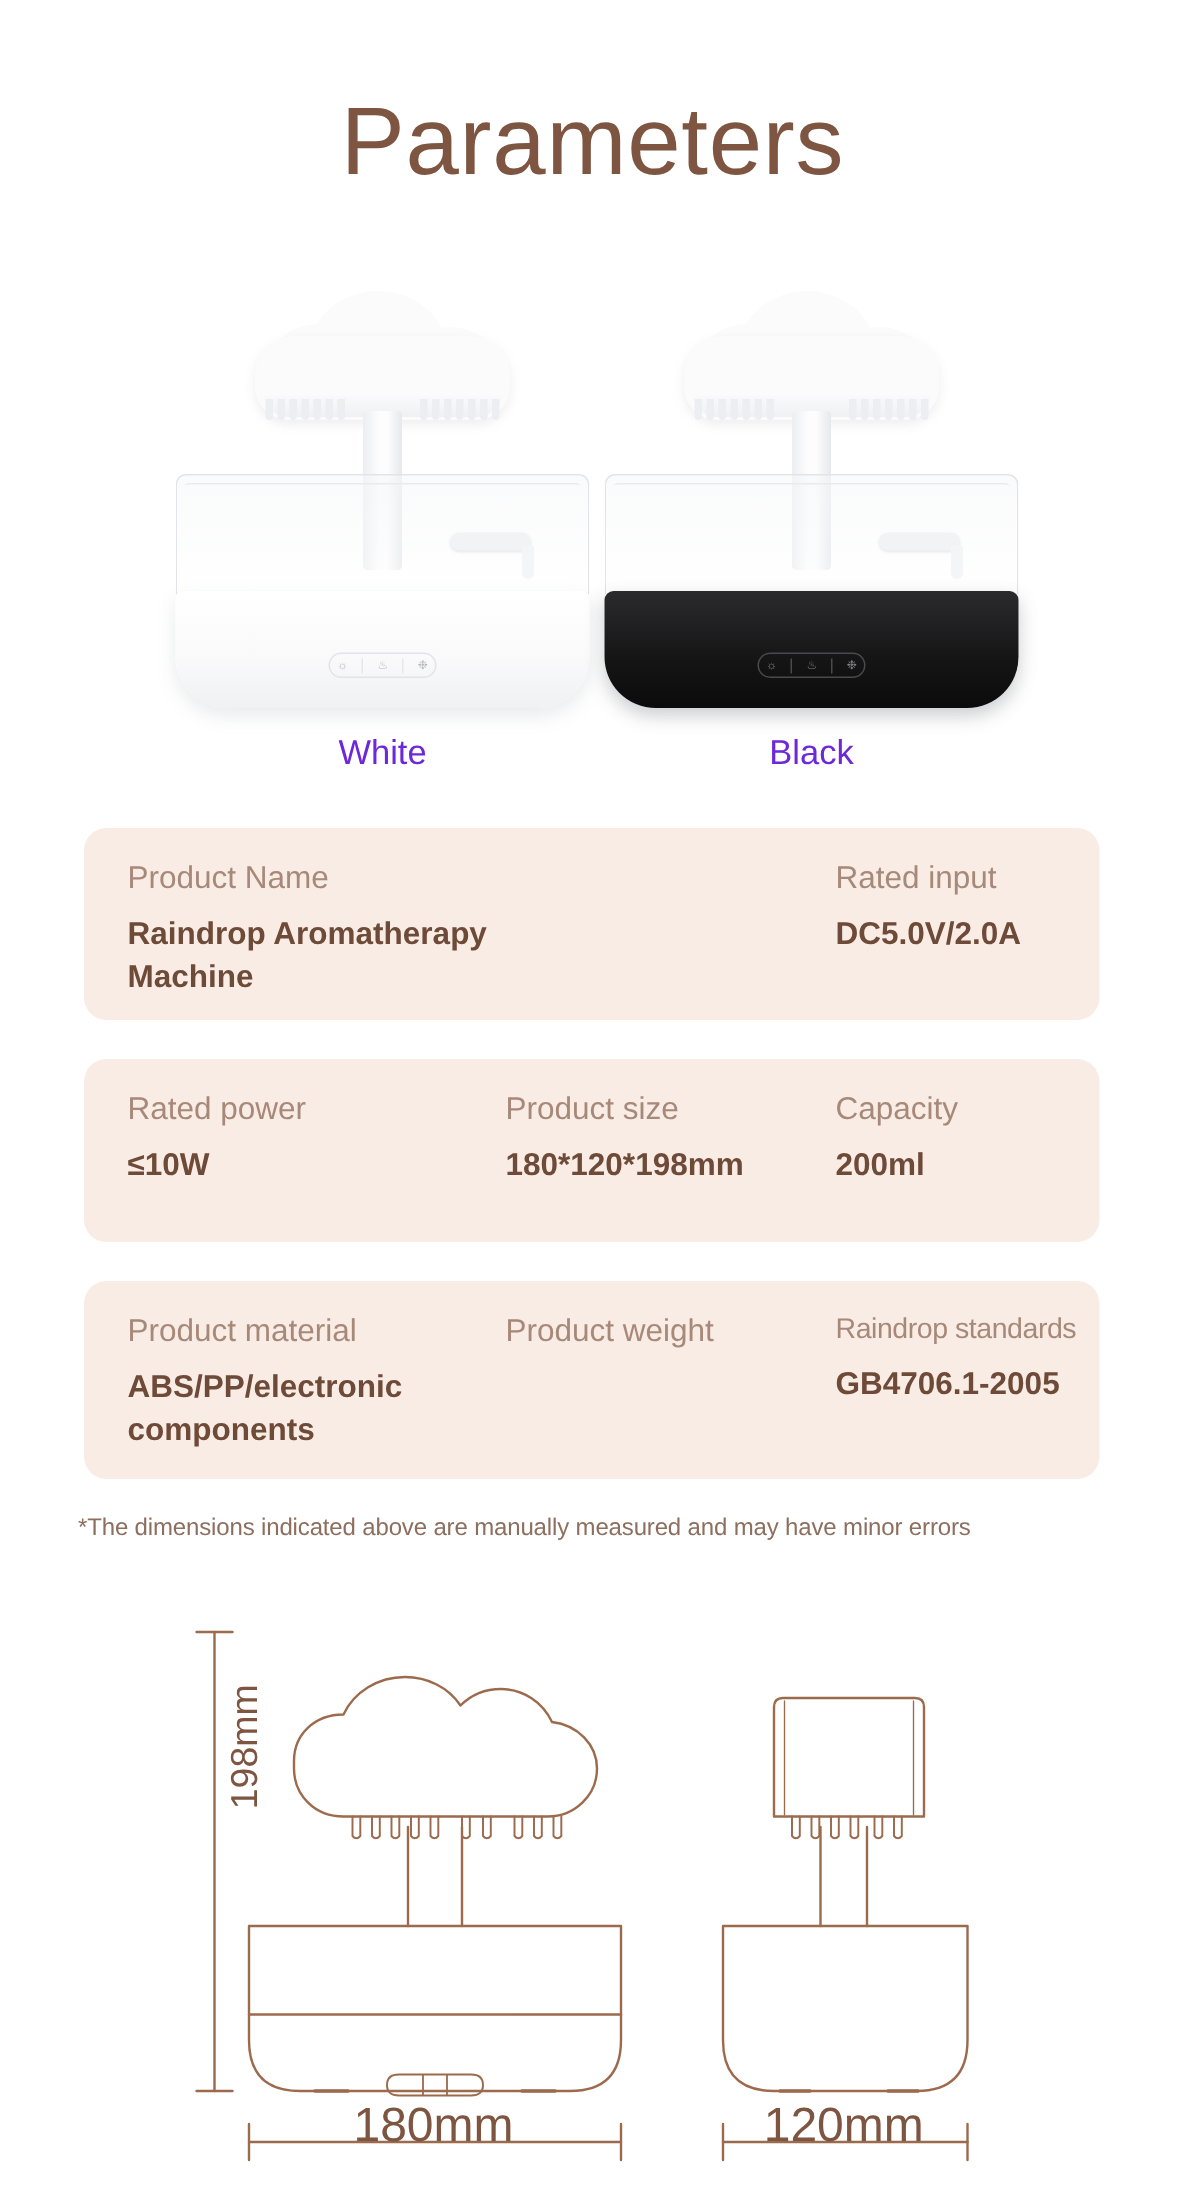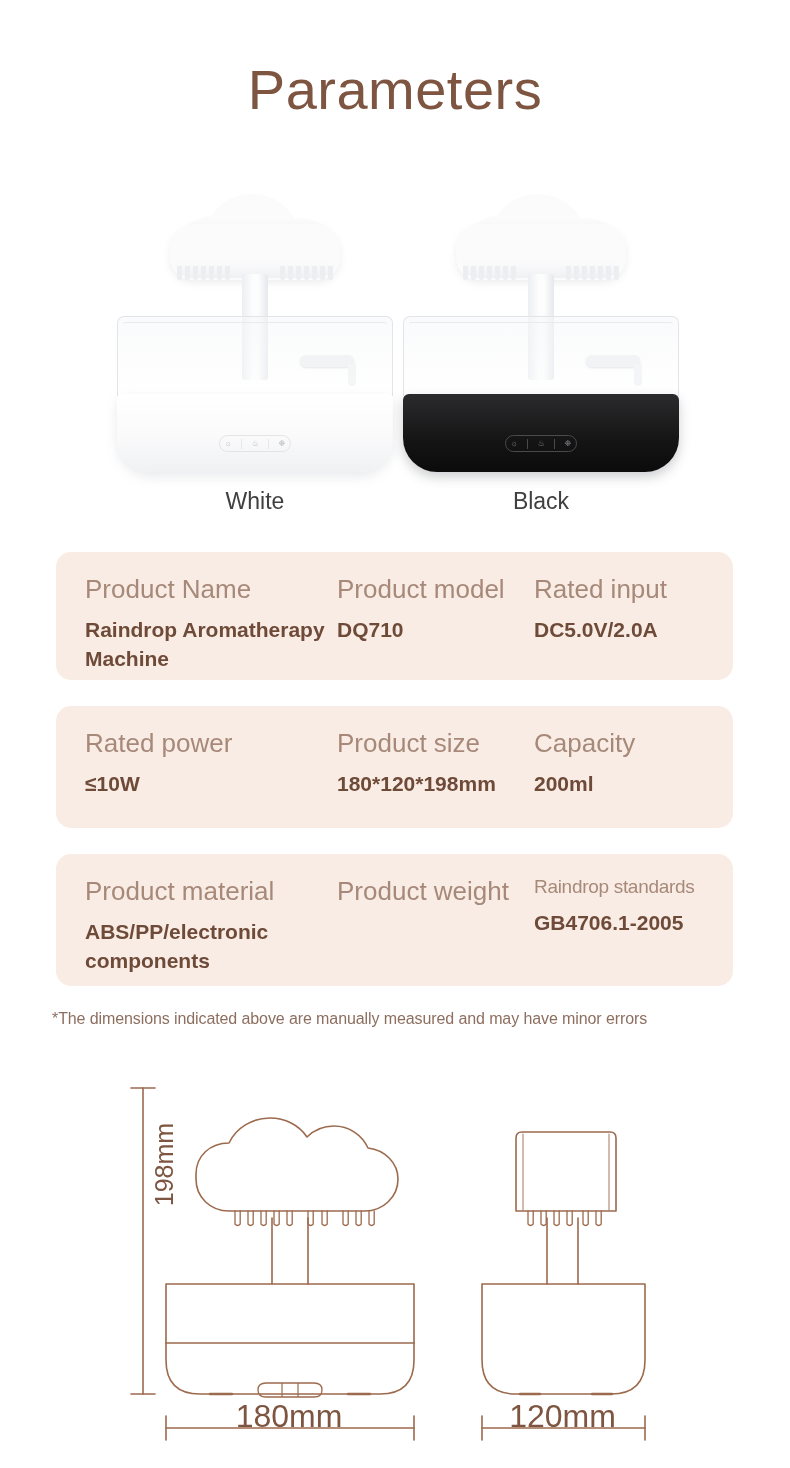--- a/index.html
+++ b/index.html
@@ -6,21 +6,21 @@
   html, body { background:#ffffff; }
   body {
     width:790px; height:1468px; position:relative; overflow:hidden;
     font-family:"Liberation Sans", sans-serif;
     -webkit-font-smoothing:antialiased;
   }
 
   
   .page-title{
     position:absolute; left:0; top:62px; width:790px;
-    text-align:center; font-size:56px; letter-spacing:0.5px;
+    text-align:center; font-size:64px; letter-spacing:0.5px;
     color:#7d5541; font-weight:400; line-height:1;
   }
 
   
   .showcase{ position:absolute; left:0; top:186px; width:790px; height:345px; }
   .product{ position:absolute; top:0; width:300px; height:300px; }
   .product.white-unit{ left:105px; }
   .product.black-unit{ left:391px; }
 
   
@@ -101,41 +101,41 @@
   .ctrl.on-dark{ border:1px solid #4a4a4d; }
   .ctrl .ic{ font-size:8px; line-height:1; }
   .ctrl.on-light .ic{ color:#b9bbc1; }
   .ctrl.on-dark .ic{ color:#7e8085; }
   .ctrl .sep{ width:1px; height:10px; }
   .ctrl.on-light .sep{ background:#e6e7eb; }
   .ctrl.on-dark .sep{ background:#4a4a4d; }
 
   .swatch-label{
     position:absolute; top:302px; width:300px; text-align:center;
-    font-size:23px; color:#404040;
+    font-size:23px; color:#6d28d9;
   }
   .white-unit .swatch-label, .black-unit .swatch-label{ left:0; }
 
   
   .spec-card{
     position:absolute; left:56px; width:677px;
     background:#f9ece4; border-radius:15px;
     padding:20px 0 20px 0;
   }
   .spec-card.c0{ top:552px; height:128px; }
   .spec-card.c1{ top:706px; height:122px; }
   .spec-card.c2{ top:854px; height:132px; }
 
   .spec-cell{ position:absolute; top:20px; }
   .spec-cell.col0{ left:29px; width:252px; }
   .spec-cell.col1{ left:281px; width:220px; }
-  .spec-cell.col2{ left:478px; width:170px; }
+  .spec-cell.col2{ left:501px; width:170px; }
 
   .spec-label{
-    font-size:26px; color:#a7897a; line-height:1.35; white-space:nowrap;
+    font-size:21px; color:#a7897a; line-height:1.35; white-space:nowrap;
   }
   .spec-label.condensed{ font-size:19px; letter-spacing:-0.3px; }
   .spec-value{
     font-size:21px; color:#6e4a38; font-weight:700; line-height:1.38;
     margin-top:9px;
   }
 
   
   .footnote{
     position:absolute; left:52px; top:1010px; width:700px;
@@ -248,24 +248,20 @@
       </div>
     </div>
     <div class="swatch-label">Black</div>
   </div>
 </div>
 
 <div class="spec-card c0">
   <div class="spec-cell col0">
     <div class="spec-label">Product Name</div>
     <div class="spec-value">Raindrop Aromatherapy Machine</div>
-  </div>
-  <div class="spec-cell col1">
-    <div class="spec-label">Product model</div>
-    <div class="spec-value">DQ710</div>
   </div>
   <div class="spec-cell col2">
     <div class="spec-label">Rated input</div>
     <div class="spec-value">DC5.0V/2.0A</div>
   </div>
 </div>
 
 <div class="spec-card c1">
   <div class="spec-cell col0">
     <div class="spec-label">Rated power</div>

